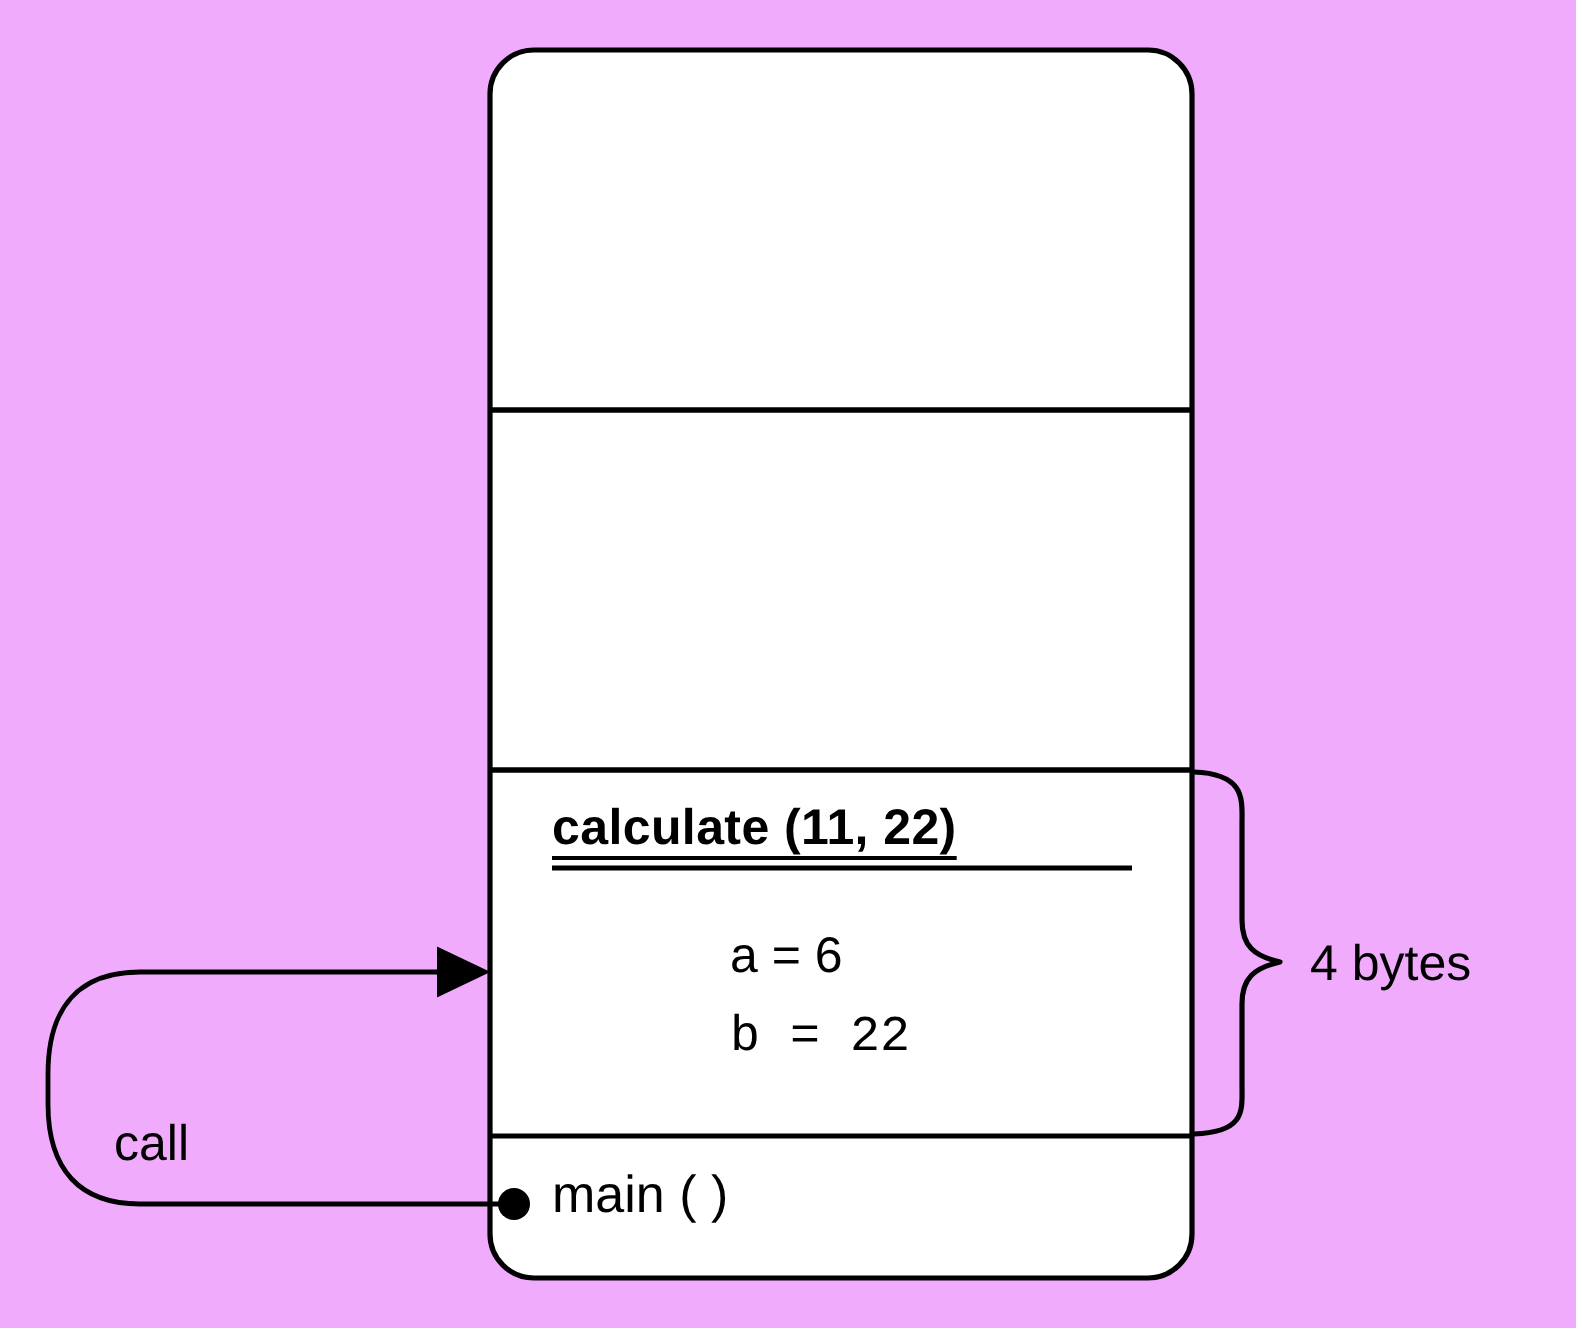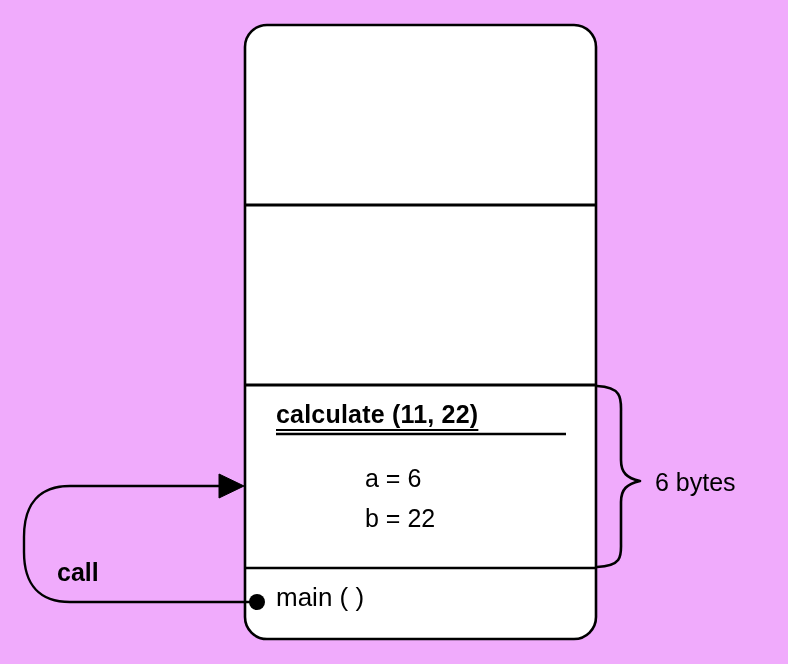--- a/index.html
+++ b/index.html
@@ -43,21 +43,21 @@
   .frame-name {
     font-size: 26px;
     font-weight: normal;
   }
   .annotation {
     font-size: 25px;
     font-weight: normal;
   }
   .edge-label {
     font-size: 25px;
-    font-weight: bold;
+    font-weight: normal;
   }
 </style>
 </head>
 <body>
 
 <div id="stage">
 
   <svg id="diagram-svg" viewBox="0 0 788 664" xmlns="http://www.w3.org/2000/svg">
 
     <rect x="245" y="25" width="351" height="614" rx="22" ry="22" fill="#ffffff" stroke="#000000" stroke-width="2.6"></rect>
@@ -91,21 +91,21 @@
   </svg>
 
   <div class="lbl" style="left:246px; top:27px; width:349px; height:177px;"></div>
 
   <div class="lbl" style="left:246px; top:207px; width:349px; height:177px;"></div>
 
   <div class="lbl frame-title" style="left:276px; top:402px;">calculate (11, 22)</div>
 
   <div class="lbl frame-var" style="left:365px; top:466px;">a = 6</div>
 
-  <div class="lbl frame-var" style="left:365px; top:506px;">b = 22</div>
+  <div class="lbl frame-var" style="left:365px; top:506px;font-family:Liberation Mono, monospace;">b = 22</div>
 
   <div class="lbl frame-name" style="left:276px; top:584px;text-align:center;">main ( )</div>
 
-  <div class="lbl annotation" style="left:655px; top:470px;">6 bytes</div>
+  <div class="lbl annotation" style="left:655px; top:470px;">4 bytes</div>
 
   <div class="lbl edge-label" style="left:57px; top:560px;">call</div>
 
 </div>
 
 </body></html>

